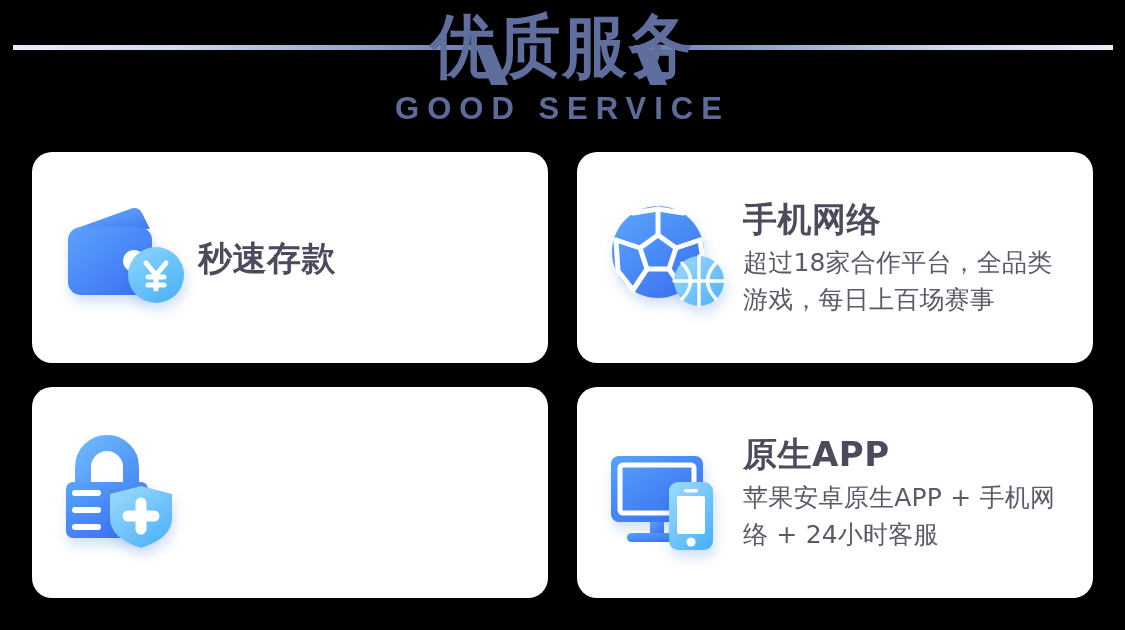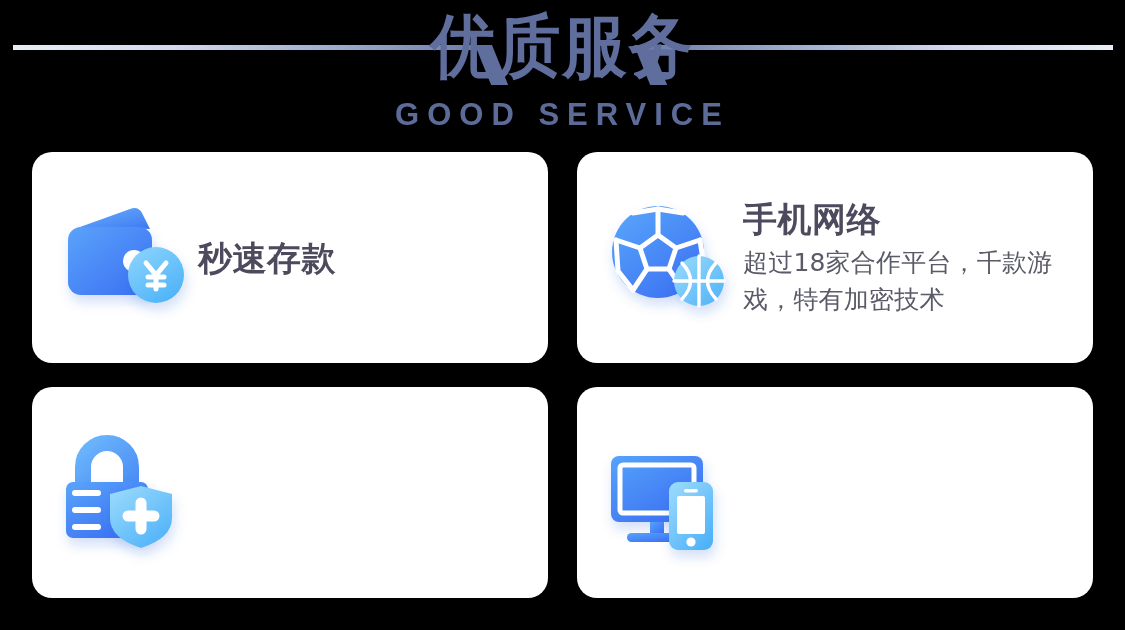--- a/index.html
+++ b/index.html
@@ -46,21 +46,20 @@
     position:absolute; left:0; top:0; width:1125px;
     display:flex; flex-direction:column; align-items:center;
   }
   .title-cn {
     font-size:64px; font-weight:bold; color:#5f6e9c;
     letter-spacing:2px; line-height:92px;
     font-family:"DejaVu Sans","Liberation Sans",sans-serif;
     transform:scaleY(1.08);
   }
   .title-en {
-    margin-top:6px;
     font-size:31px; font-weight:bold; color:#5d6b99;
     letter-spacing:8px; line-height:34px;
     font-family:"Liberation Sans",sans-serif;
   }
 
   
   .grid {
     position:absolute; left:32px; top:152px;
     width:1061px; height:446px;
     display:grid;
@@ -190,21 +189,21 @@
           <g fill="none" stroke="#ffffff" stroke-width="3.4" stroke-linecap="round">
             <path d="M96 61 V111"></path>
             <path d="M71 86 H121"></path>
             <path d="M79 68 Q96 86 79 104"></path>
             <path d="M113 68 Q96 86 113 104"></path>
           </g>
         </svg>
       </div>
       <div class="card-text">
         <div class="card-title">手机网络</div>
-        <div class="card-desc">超过18家合作平台，千款游戏，特有加密技术</div>
+        <div class="card-desc">超过18家合作平台，全品类游戏，每日上百场赛事</div>
       </div>
     </div>
 
     <div class="card">
       <div class="card-icon">
         <svg viewBox="0 0 126 126" width="126" height="126">
           <defs>
             <linearGradient id="lbody" x1="0" y1="0" x2="0.8" y2="1">
               <stop offset="0%" stop-color="#59a5fb"></stop>
                 <stop offset="100%" stop-color="#3a6ef2"></stop>
@@ -256,16 +255,20 @@
           <rect x="8" y="26" width="92" height="66" rx="8" fill="url(#mgrad)" filter="url(#msh)"></rect>
           <rect x="17" y="35" width="74" height="48" rx="3" fill="none" stroke="#ffffff" stroke-width="5"></rect>
           <rect x="47" y="92" width="14" height="14" fill="url(#mgrad)"></rect>
           <rect x="24" y="103" width="60" height="9" rx="4.5" fill="url(#mgrad)"></rect>
           <rect x="66" y="52" width="44" height="68" rx="9" fill="url(#pgrad)" filter="url(#msh)"></rect>
           <rect x="74" y="66" width="28" height="38" rx="2" fill="#ffffff"></rect>
           <rect x="81" y="59" width="14" height="3.6" rx="1.8" fill="#ffffff"></rect>
           <circle cx="88" cy="112" r="4.6" fill="#ffffff"></circle>
         </svg>
       </div>
+      <div class="card-text">
+        <div class="card-title">原生APP</div>
+        <div class="card-desc">苹果安卓原生APP + 手机网络 + 24小时客服</div>
+      </div>
     </div>
 
   </div>
 </div>
 
 </body></html>

